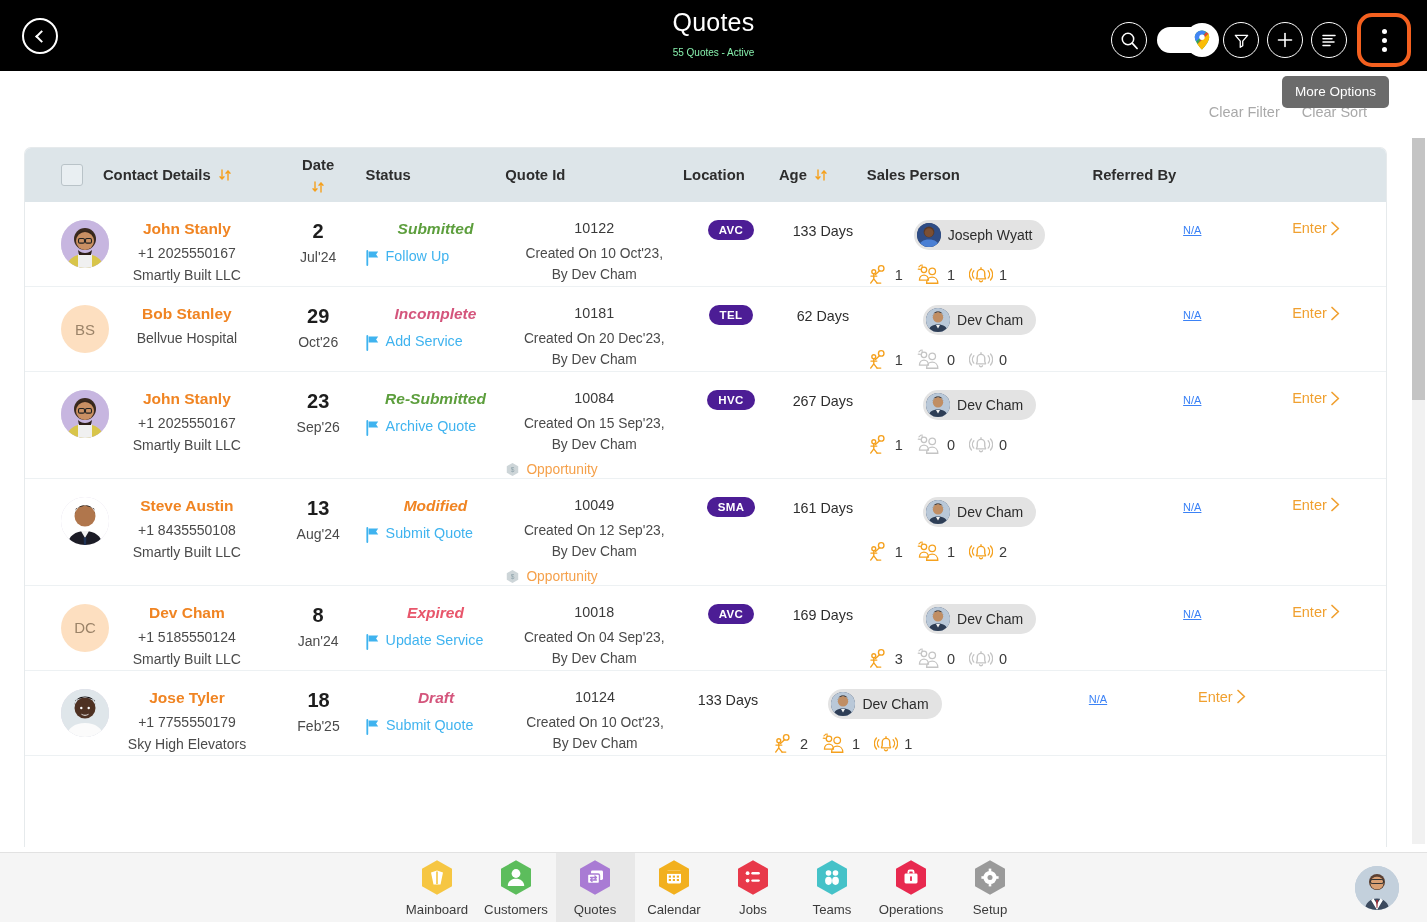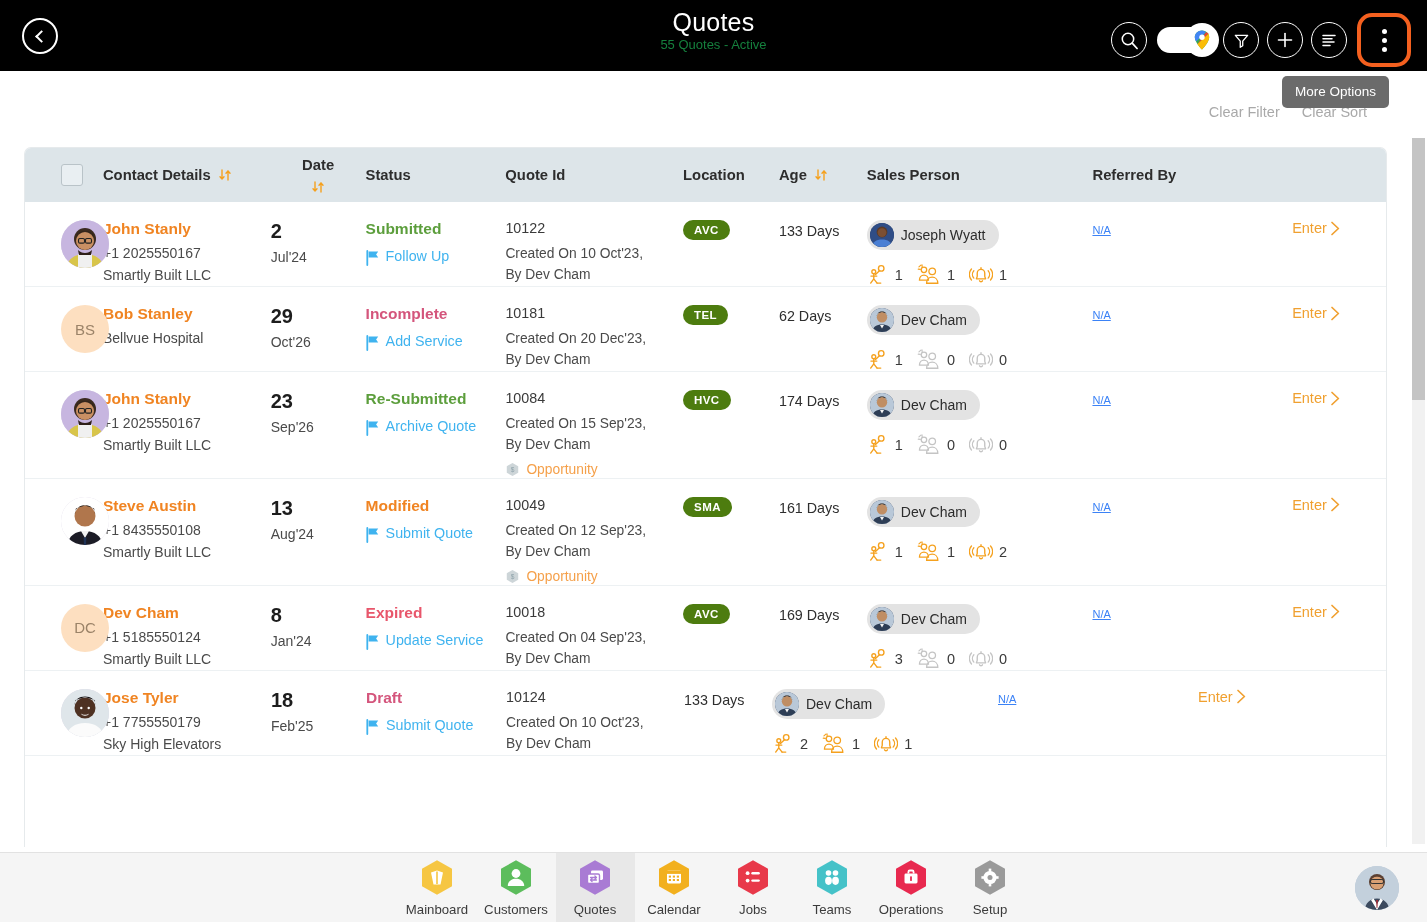--- a/index.html
+++ b/index.html
@@ -28,21 +28,21 @@
     transform: rotate(45deg); margin-left: 3px;
   }
   .title-wrap {
     position: absolute; left: 0; top: 8px; width: 1427px;
     text-align: center; pointer-events: none;
   }
   .title-main {
     color: #ffffff; font-size: 25px; font-weight: 400; letter-spacing: .2px;
   }
   .title-sub {
-    color: #15803d; font-size: 13px; font-weight: 400; margin-top: 0;
+    color: #86efac; font-size: 10px; font-weight: 400; margin-top: 10px;
   }
   .hdr-icons {
     position: absolute; right: 16px; top: 13px;
     display: flex; align-items: center; gap: 8px;
   }
   .circ {
     width: 36px; height: 36px; border-radius: 50%;
     border: 1.6px solid #ffffff;
     display: flex; align-items: center; justify-content: center;
     cursor: pointer; flex: none;
@@ -85,20 +85,21 @@
 
   
   .table-wrap {
     position: absolute; left: 24px; top: 147px;
     width: 1363px; height: 700px;
     border-radius: 7px 7px 0 0;
     overflow: hidden;
     background: #fff;
     border: 1px solid #e6eaec;
     border-bottom: none;
+    text-align: center;
   }
   .thead {
     display: flex; align-items: center;
     height: 54px; background: #dde5e9;
     color: #2d2d2d; font-size: 14.8px; font-weight: bold;
   }
   .th { display: flex; align-items: center; gap: 7px; }
   .sort-ic { display: inline-flex; align-items: center; gap: 0px; }
   .hdr-cb {
     width: 22px; height: 22px; border: 1px solid #b9c3c8;
@@ -137,38 +138,38 @@
   
   .nm { color: #f08422; font-size: 15.5px; font-weight: bold; }
   .sub { color: #4a4a4a; font-size: 14px; margin-top: 7px; }
   .sub2 { color: #4a4a4a; font-size: 14px; margin-top: 6px; }
 
   
   .d-day { color: #1d1d1d; font-size: 20px; font-weight: bold; }
   .d-mon { color: #4a4a4a; font-size: 14px; margin-top: 6px; }
 
   
-  .st { font-size: 15.5px; font-weight: bold; }
+  .st { font-size: 15.5px; font-weight: bold; font-style: italic; }
   .st-action {
     display: flex; align-items: flex-start; gap: 6px;
     margin-top: 10px; color: #3fb3ef; font-size: 14.3px; cursor: pointer;
   }
   .flag { flex: none; margin-top: 2px; }
 
   
   .qid { color: #3a3a3a; font-size: 14.3px; }
   .qline { color: #4a4a4a; font-size: 13.8px; margin-top: 7px; line-height: 1.55; }
   .opp {
     display: flex; align-items: center; gap: 6px;
     margin-top: 6px; color: #f5a04a; font-size: 13.8px;
   }
 
   
   .chip {
-    display: inline-block; background: #4d7c0f; color: #fff;
+    display: inline-block; background: #4c1d95; color: #fff;
     font-size: 11.5px; font-weight: bold; padding: 4px 11px;
     border-radius: 11px; letter-spacing: .4px;
   }
 
   
   .age { color: #2e2e2e; font-size: 14.3px; line-height: 1.6; }
 
   
   .sp-pill {
     display: inline-flex; align-items: center; gap: 7px;
@@ -611,21 +612,21 @@
 </svg>
             <span>Opportunity</span>
           </div>
     </div>
 
     <div class="c-loc cell">
       <span class="chip">HVC</span>
     </div>
 
     <div class="c-age cell">
-      <div class="age">174 Days</div>
+      <div class="age">267 Days</div>
     </div>
 
     <div class="c-sp cell">
       <span class="sp-pill">
         <span class="sp-av"><svg width="24" height="24" viewBox="0 0 24 24">
     <rect width="24" height="24" fill="#b9c8d8"></rect>
     <path d="M2.5 24c0-5 4.2-7.4 9.5-7.4S21.5 19 21.5 24z" fill="#2e3e56"></path>
     <path d="M10 17h4l-2 3.6z" fill="#f4f4f4"></path>
     <circle cx="12" cy="9.2" r="5.2" fill="#c08e64"></circle>
     <path d="M6.8 8.6c0-3.3 2.3-5 5.2-5s5.2 1.7 5.2 5l-.6-3.2L12 3.9 7.4 5.4z" fill="#241a14"></path>

